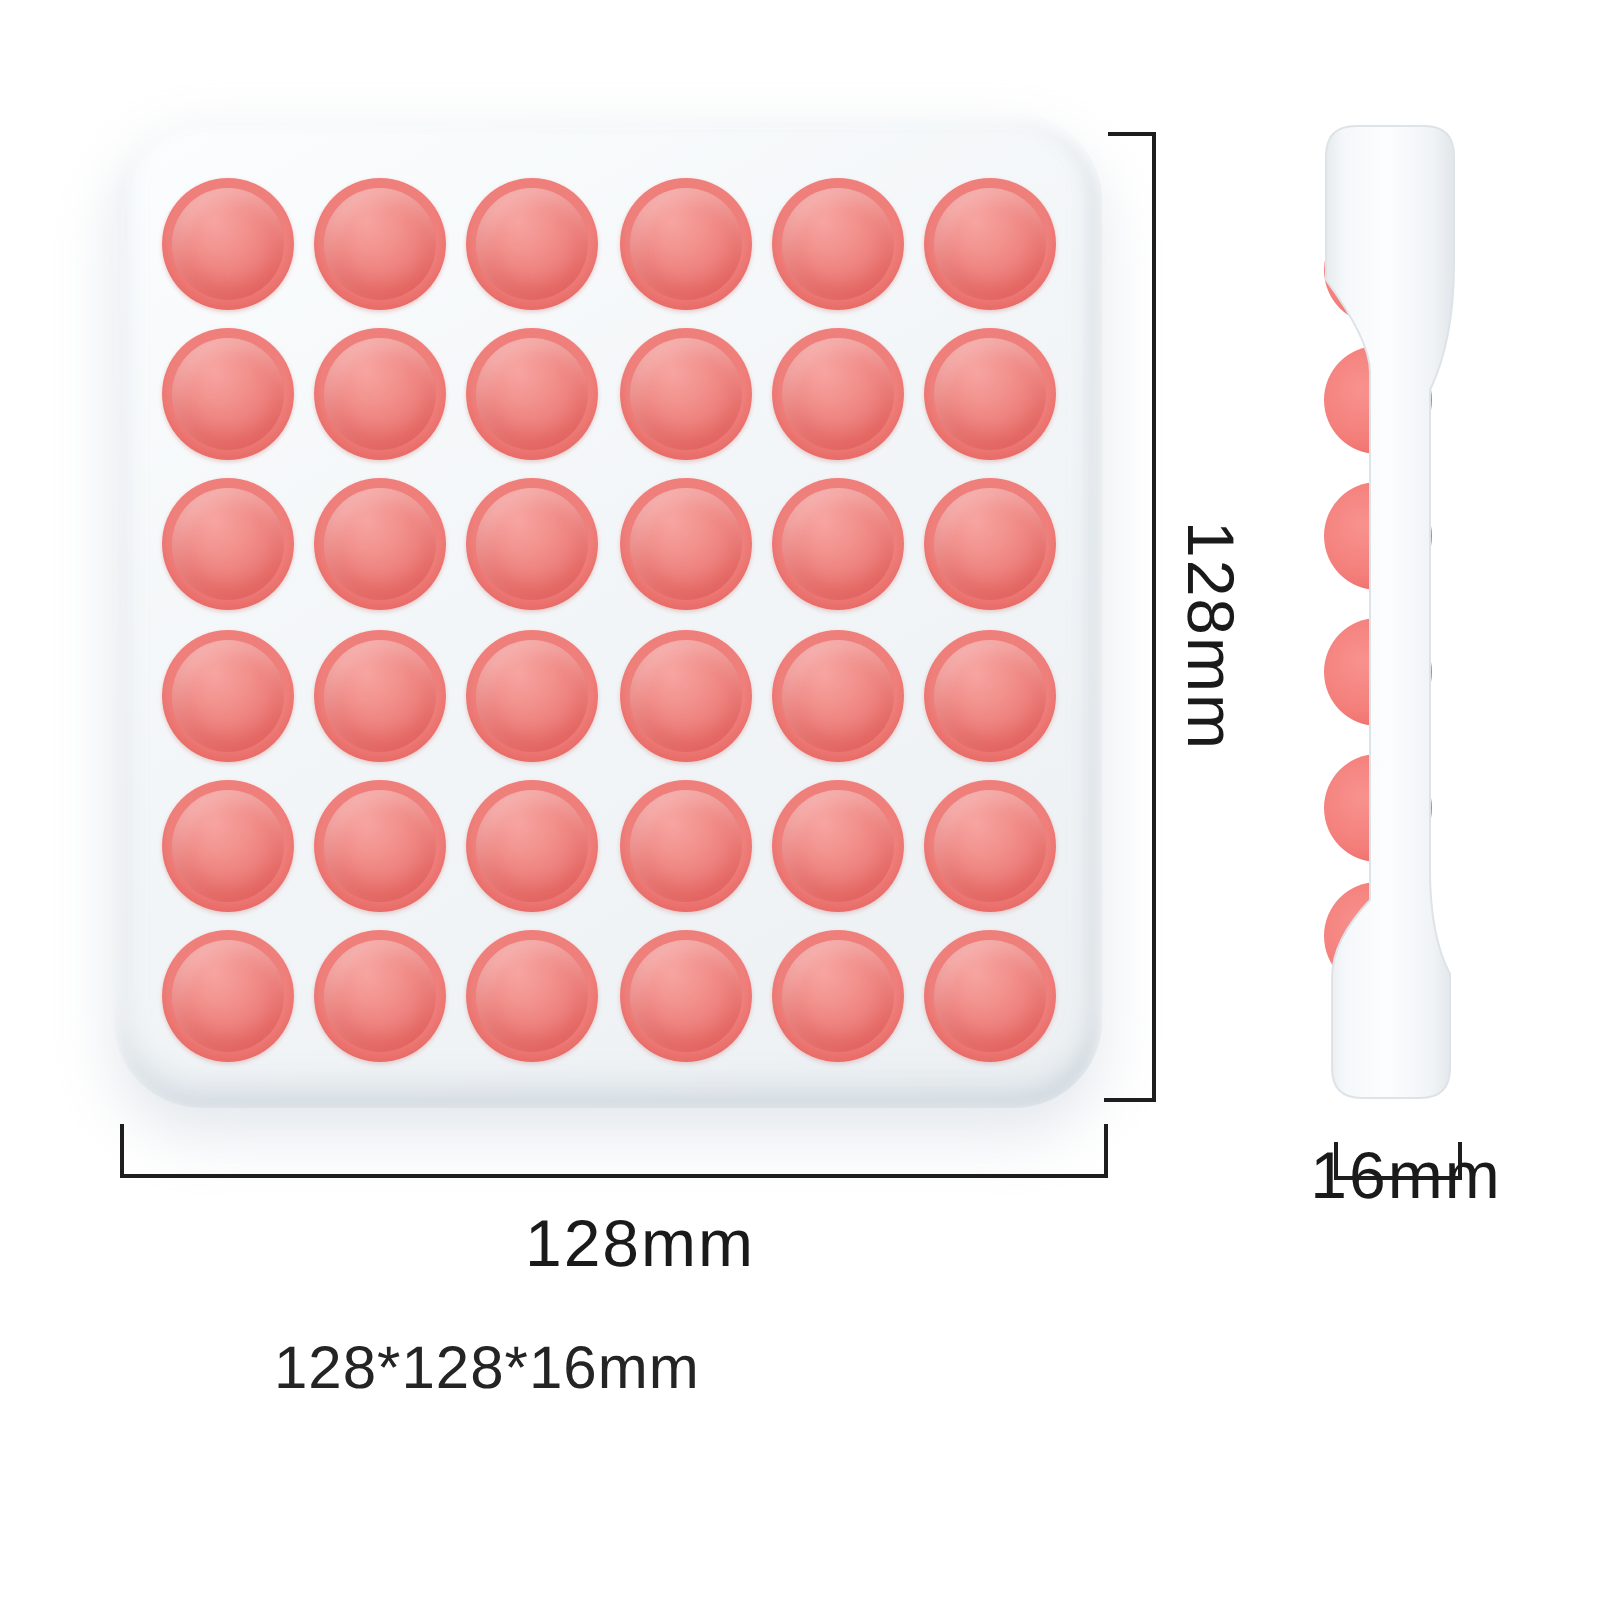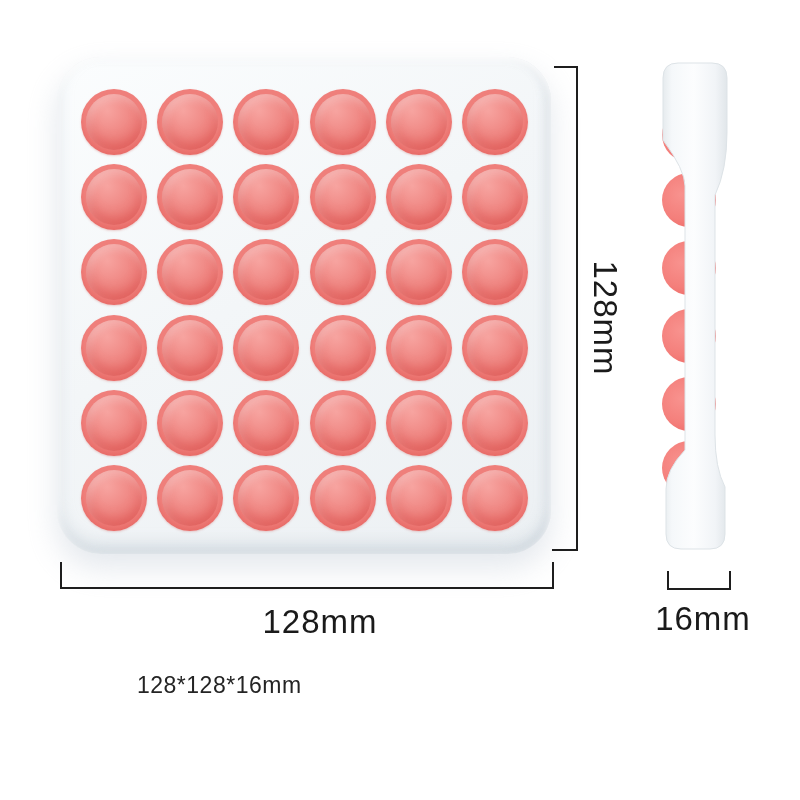--- a/index.html
+++ b/index.html
@@ -36,21 +36,21 @@
   
   .dl{position:absolute;background:#1e1e1e;}
   .dim-label{
     position:absolute;font-size:33px;font-weight:300;letter-spacing:1px;
     color:#1a1a1a;white-space:nowrap;transform:translate(-50%,-50%);
   }
   .dim-label.vertical{transform:translate(-50%,-50%) rotate(90deg);}
   
   .specs{
     position:absolute;left:137px;top:668px;
-    font-size:23px;font-weight:300;line-height:34px;color:#242424;
+    font-size:30px;font-weight:300;line-height:34px;color:#242424;
     letter-spacing:0.5px;
     text-align:right;
   }
   
   .side-view{position:absolute;left:648px;top:55px;}
 </style>
 </head>
 <body>
 
 <div class="tray">
@@ -150,17 +150,17 @@
            L 685 186
            Q 685 170 663 140
            Z" fill="url(#sideBody)" stroke="#dde3e7" stroke-width="1"></path>
 </svg>
 
 <div>
   <div class="dl" style="left:667px;top:588px;width:64px;height:2px;"></div>
   <div class="dl" style="left:667px;top:571px;width:2px;height:19px;"></div>
   <div class="dl" style="left:729px;top:571px;width:2px;height:19px;"></div>
 </div>
-<div class="dim-label" style="left:703px;top:619px;">16mm</div>
+<div class="dim-label" style="left:703px;top:588px;">16mm</div>
 
 <div class="specs">
   <div>128*128*16mm</div>
 </div>
 
 </body></html>

